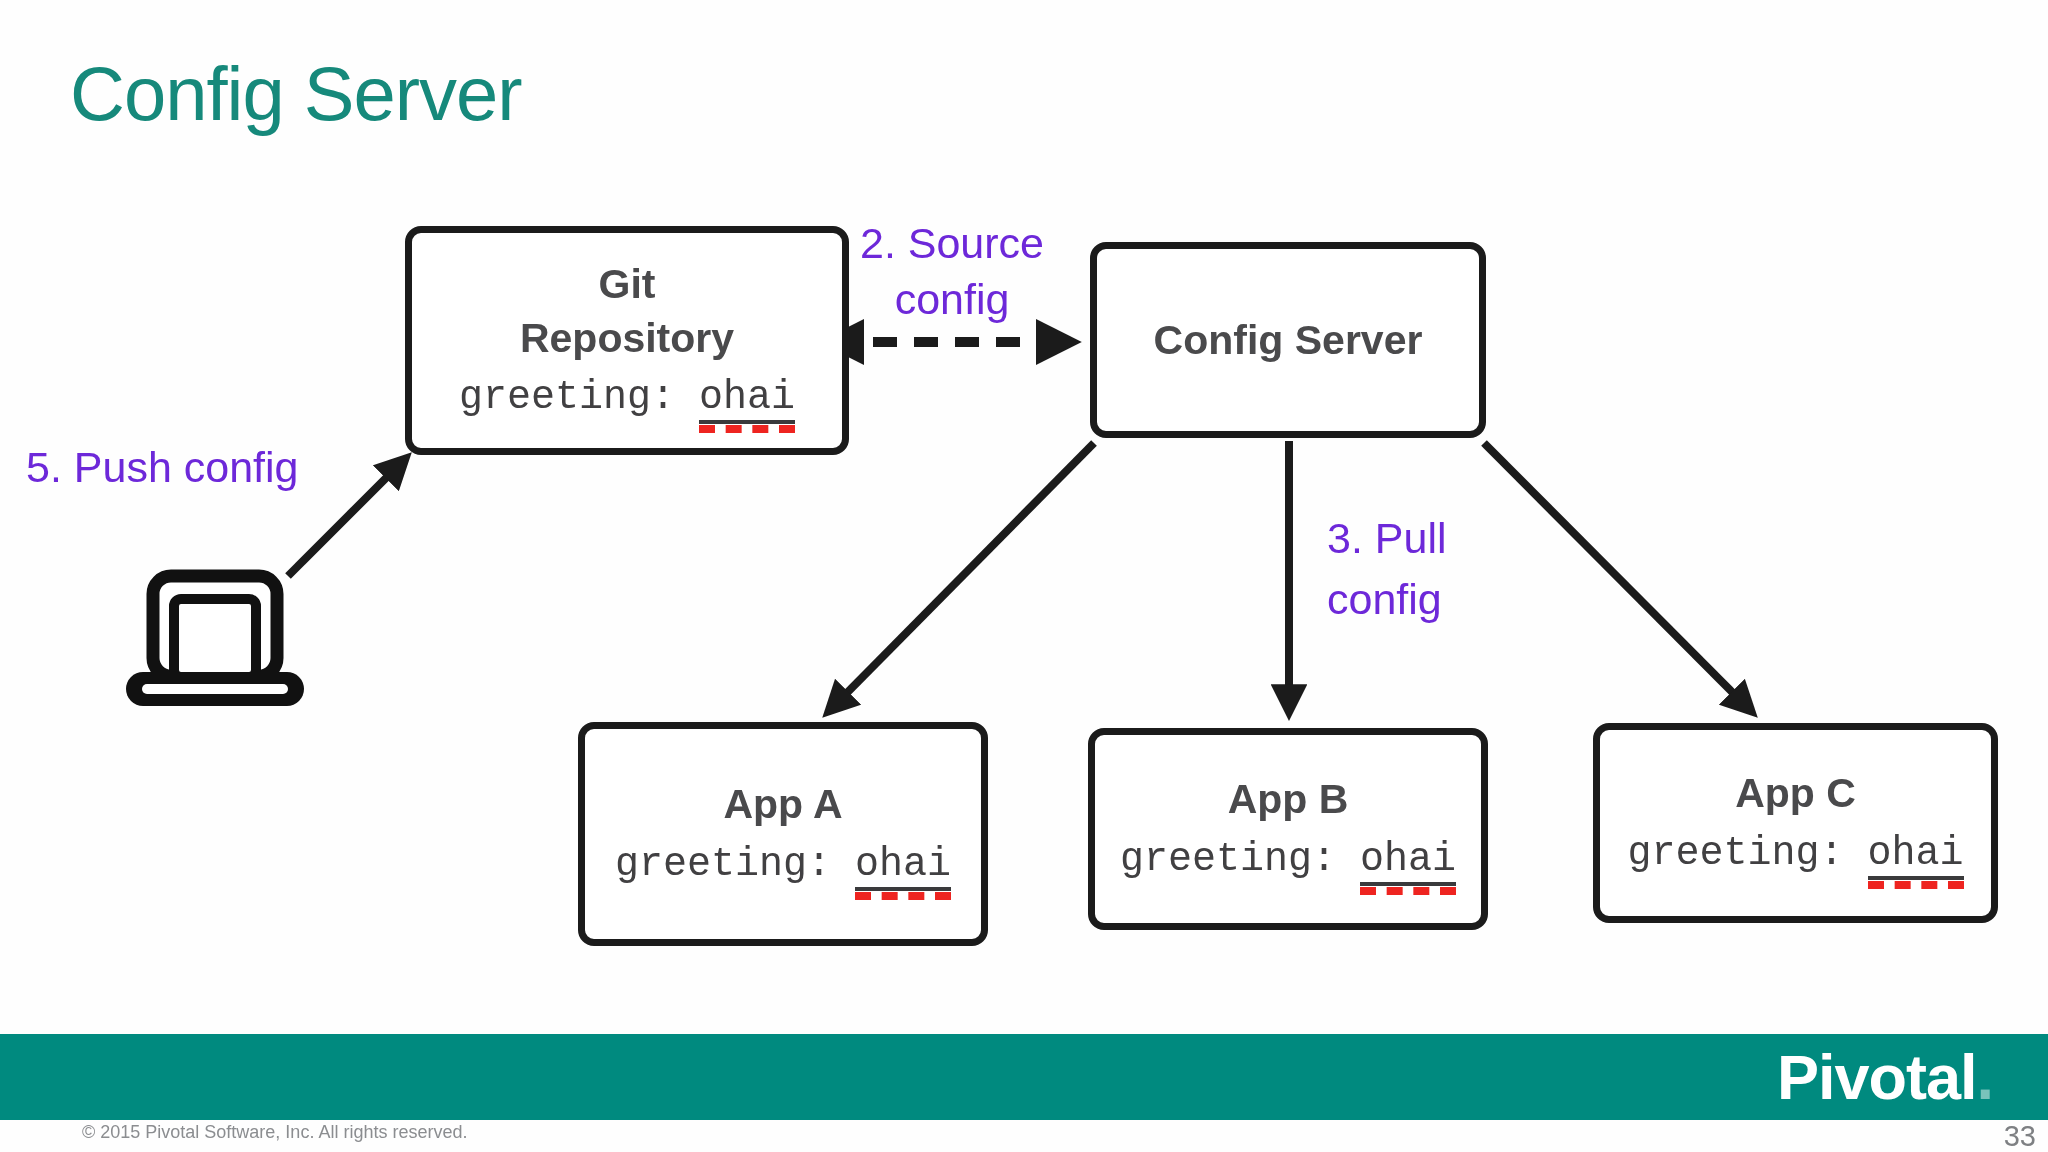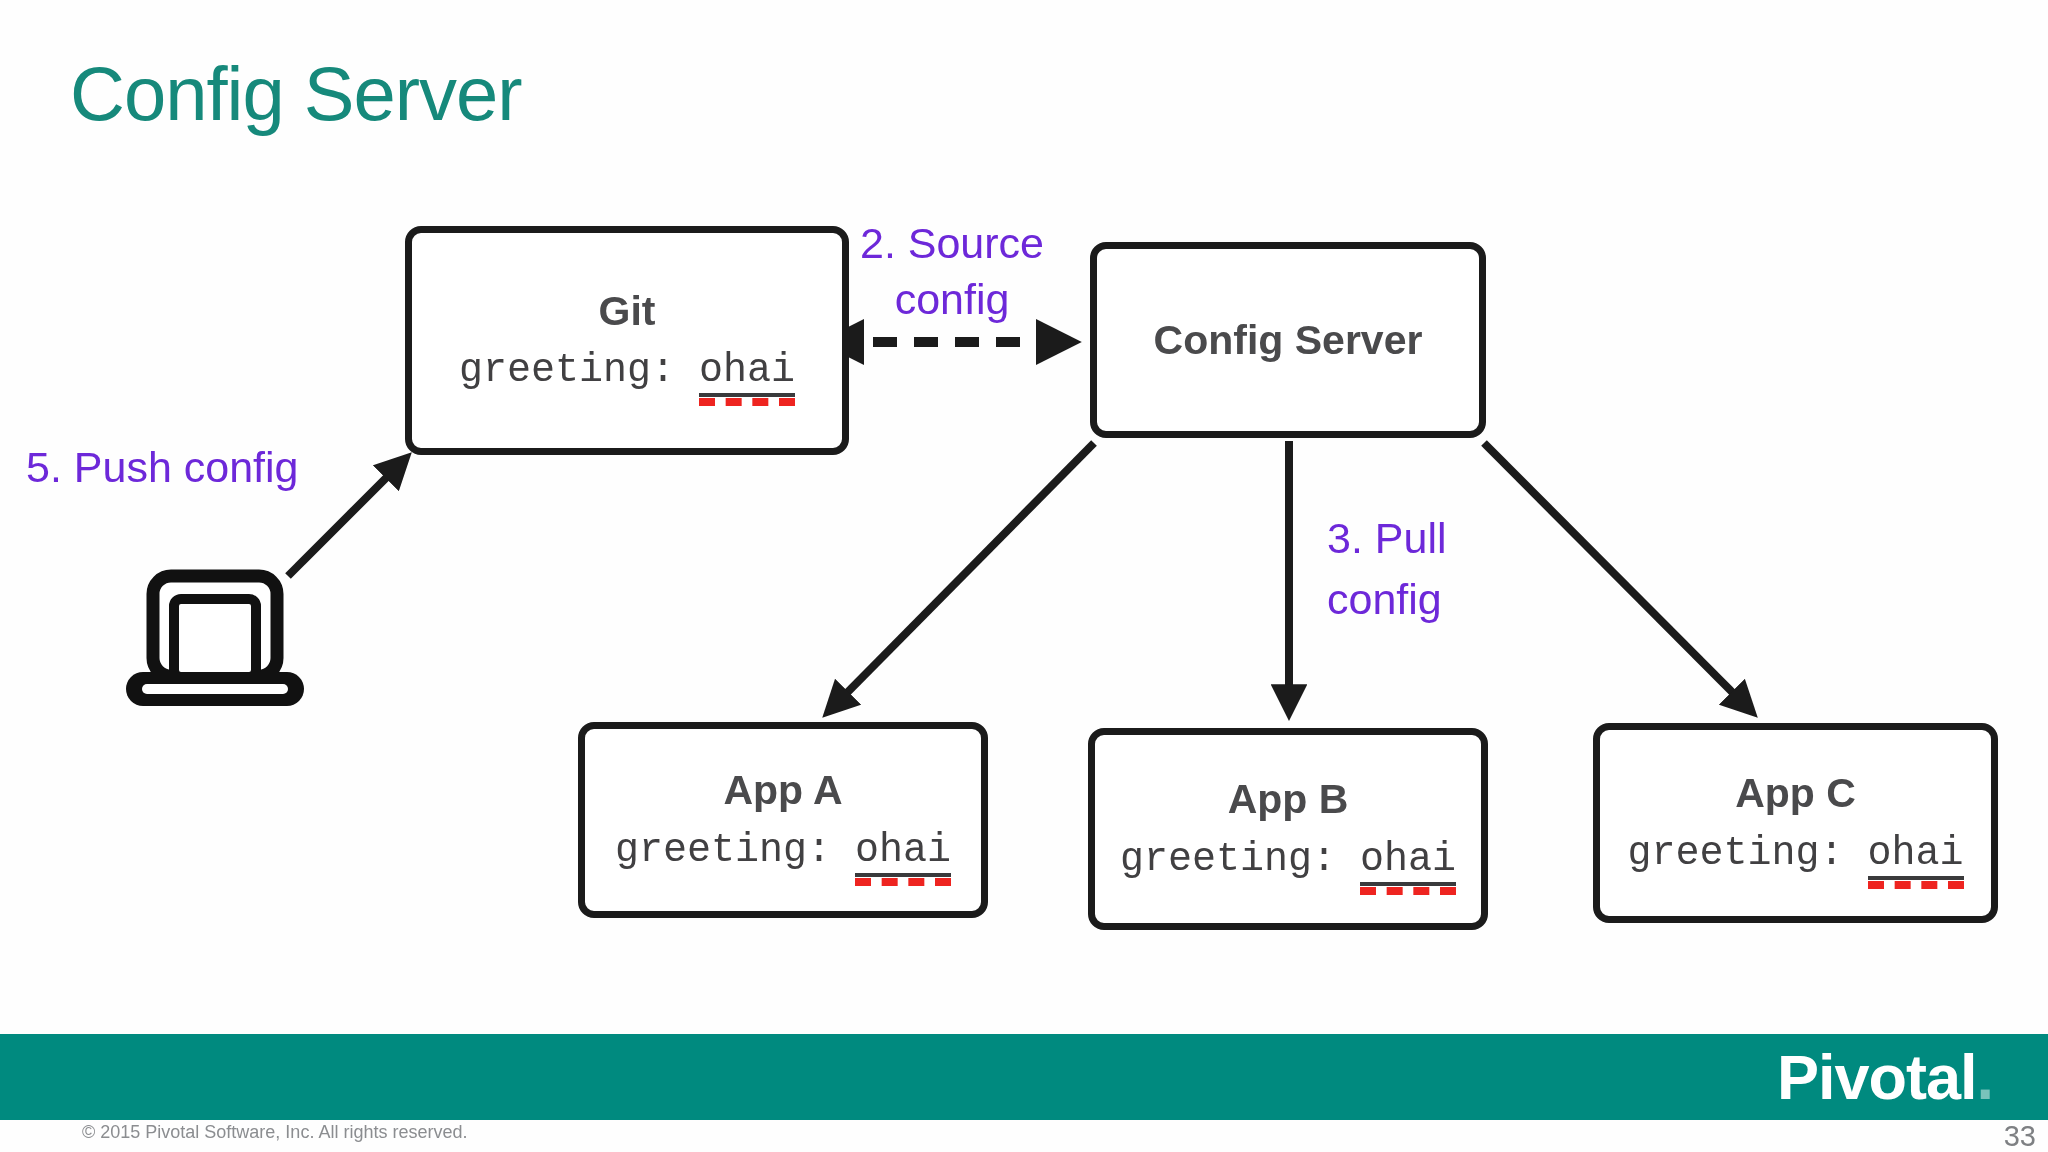--- a/index.html
+++ b/index.html
@@ -12,21 +12,21 @@
        border-radius:16px;display:flex;flex-direction:column;align-items:center;
        justify-content:center;text-align:center;}
   .box-title{font-size:41px;font-weight:bold;color:#4a4a4c;line-height:1.32;}
   .code{font-family:"Liberation Mono",monospace;font-size:40px;color:#414042;
         margin-top:10px;white-space:pre;text-align:right;}
   .ohai{position:relative;border-bottom:4px solid #3a3a3c;padding-bottom:1px;display:inline-block;line-height:1.05;}
   .ohai::after{content:"";position:absolute;left:0;right:0;bottom:-13px;
                border-bottom:8px dashed #ee2420;}
   #box-git{left:405px;top:226px;width:444px;height:229px;}
   #box-config{left:1090px;top:242px;width:396px;height:196px;}
-  #box-appa{left:578px;top:722px;width:410px;height:196px;}
+  #box-appa{left:578px;top:722px;width:410px;height:224px;}
   #box-appb{left:1088px;top:728px;width:400px;height:202px;}
   #box-appc{left:1593px;top:723px;width:405px;height:200px;}
   .label{position:absolute;font-size:43px;color:#6d28d9;line-height:1.3;}
   #label-push{left:26px;top:440px;}
   #label-source{left:852px;top:216px;width:200px;text-align:center;}
   #label-pull{left:1327px;top:508px;text-align:left;line-height:1.42;}
   .laptop{position:absolute;left:126px;top:568px;}
   .footer-bar{position:absolute;left:0;top:1034px;width:2048px;height:86px;background:#008A7F;
               display:flex;align-items:center;justify-content:flex-end;padding-right:55px;
               box-sizing:border-box;}
@@ -57,20 +57,21 @@
 
   <svg class="laptop" width="178" height="142" viewBox="0 0 178 142">
     <rect x="27" y="8" width="124" height="100" rx="18" fill="#ffffff" stroke="#111111" stroke-width="13"></rect>
     <rect x="48" y="31" width="82" height="78" rx="7" fill="#ffffff" stroke="#111111" stroke-width="10"></rect>
     <rect x="0" y="104" width="178" height="34" rx="17" fill="#111111"></rect>
     <rect x="16" y="116" width="146" height="10" rx="5" fill="#ffffff"></rect>
   </svg>
 
   <div class="box" id="box-git">
     <div class="box-title">Git</div>
+    <div class="box-title">Repository</div>
     <div class="code"><span>greeting: </span><span class="ohai">ohai</span></div>
   </div>
 
   <div class="box" id="box-config">
     <div class="box-title">Config Server</div>
   </div>
 
   <div class="box" id="box-appa">
     <div class="box-title">App A</div>
     <div class="code"><span>greeting: </span><span class="ohai">ohai</span></div>

